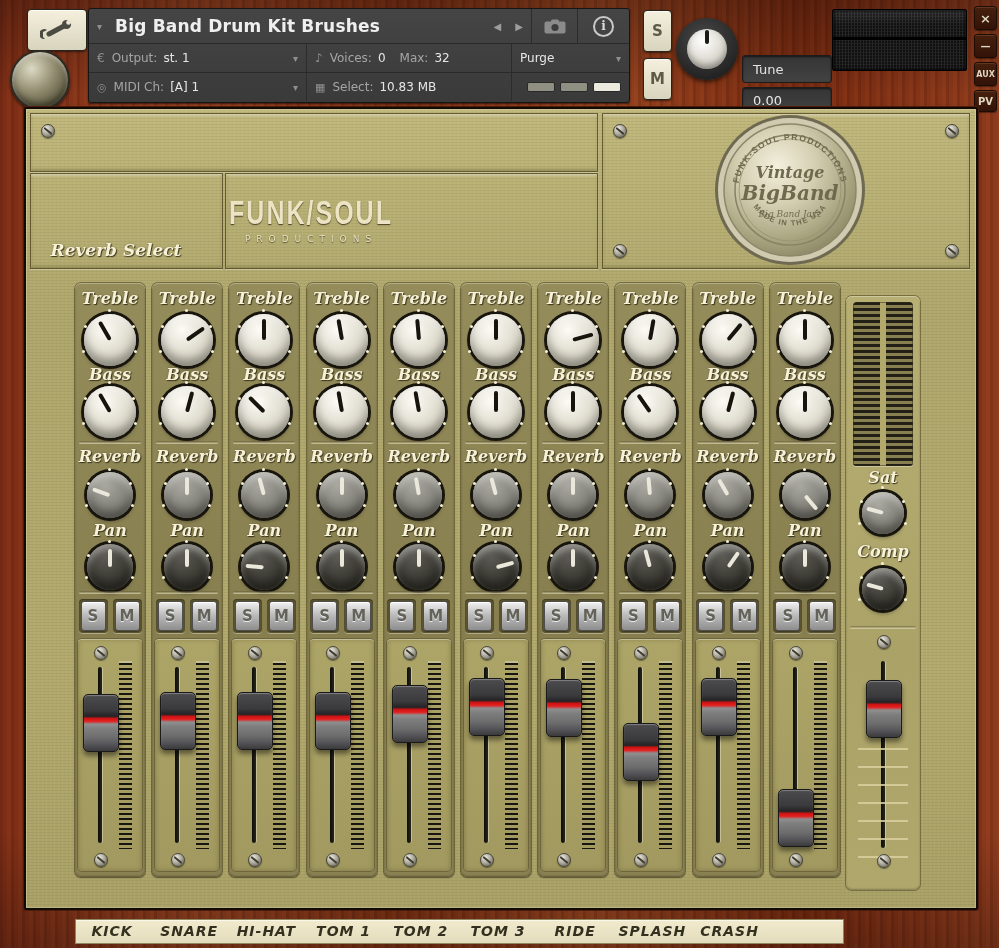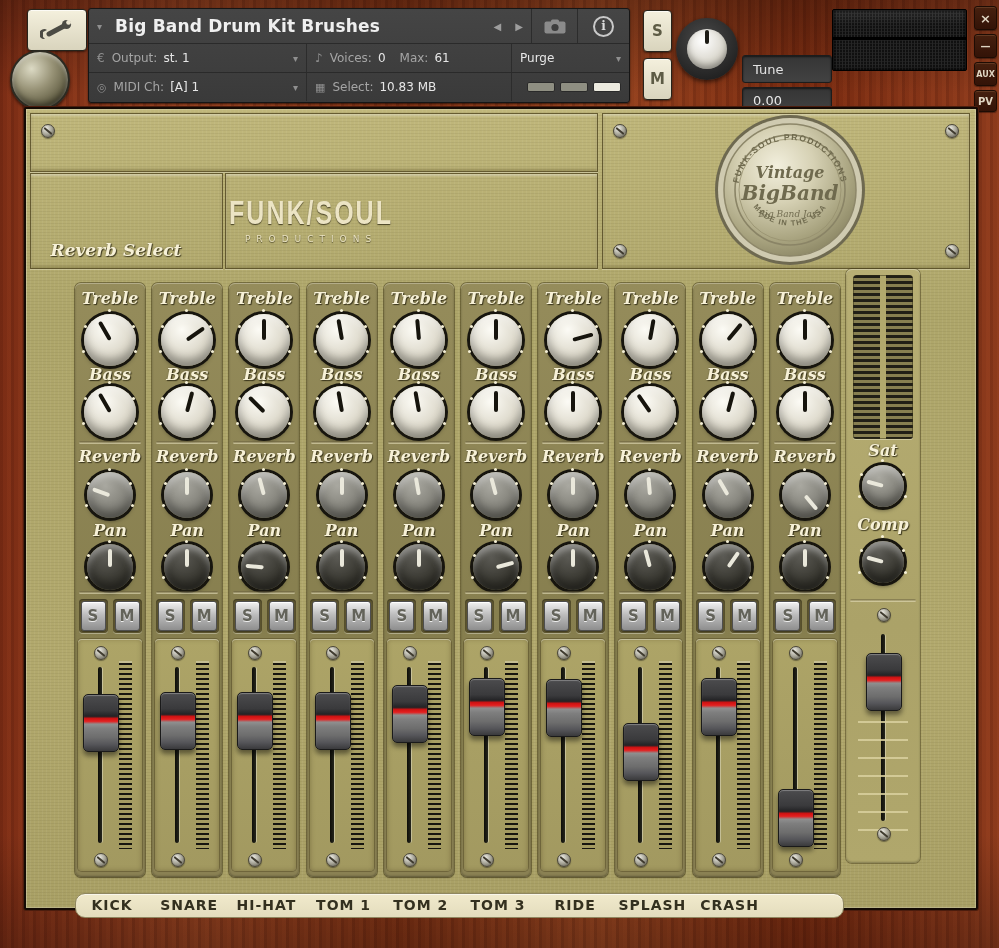--- a/index.html
+++ b/index.html
@@ -59,21 +59,21 @@
     box-shadow:inset 0 1px 0 rgba(255,255,255,.18), 0 1px 1px rgba(255,255,250,.4);
     color:#ece3ba;font-weight:bold;font-size:15px;display:flex;align-items:center;justify-content:center;letter-spacing:.5px;}
   .funkline1{font-family:"Liberation Sans",sans-serif;font-weight:bold;font-size:25px;letter-spacing:2px;color:#ece4c4;
     transform:scaleY(1.3);text-shadow:0 1px 1px rgba(40,35,15,.8);}
   .funkline2{font-size:9px;letter-spacing:6px;color:#e8e1c1;margin-top:7px;text-shadow:0 1px 1px rgba(40,35,15,.7);}
   .bigfish{font-weight:bold;font-size:17px;color:#f2eee0;text-shadow:0 1px 1px rgba(40,35,15,.8);letter-spacing:.3px;}
   
   .strip{position:absolute;top:283px;width:70px;height:594px;border-radius:6px;
     background:linear-gradient(180deg,#958c5b,#867e4e 60%,#8a8153);
     box-shadow:inset 0 1px 0 rgba(255,255,250,.3), inset 0 -1px 2px rgba(0,0,0,.3), 0 0 0 1px rgba(70,60,25,.55), 0 1px 2px rgba(0,0,0,.25);}
-  .mstrip{position:absolute;left:846px;top:269px;width:74px;height:594px;border-radius:6px;
+  .mstrip{position:absolute;left:846px;top:296px;width:74px;height:594px;border-radius:6px;
     background:linear-gradient(180deg,#b8af74,#aba268 60%,#b0a76c);
     box-shadow:inset 0 1px 0 rgba(255,255,250,.35), inset 0 -1px 2px rgba(0,0,0,.25), 0 0 0 1px rgba(70,60,25,.5);}
   .slbl{position:absolute;left:0;right:0;text-align:center;font-size:16px;}
   .divider{position:absolute;left:4px;right:4px;height:3px;background:linear-gradient(180deg,rgba(60,50,20,.45),rgba(248,242,205,.65));border-radius:2px;}
   .knob{position:absolute;border-radius:50%;
     box-shadow:0 0 0 3px #17150e, 0 3px 4px rgba(0,0,0,.5), inset 0 -7px 9px rgba(0,0,0,.3), inset 0 5px 7px rgba(255,255,255,.45);}
   .face-cream{background:radial-gradient(circle at 40% 30%, #fcfbf5, #ddd9cb 55%, #b6b3a2);}
   .face-gray{background:radial-gradient(circle at 40% 30%, #a9a8a0, #807f77 60%, #5d5c54);}
   .face-dark{background:radial-gradient(circle at 40% 30%, #5a5953, #37362f 60%, #23221c);}
   .k52{width:52px;height:52px;left:50%;margin-left:-26px;}
@@ -103,23 +103,23 @@
     box-shadow:0 4px 5px rgba(0,0,0,.45), inset 0 1px 1px rgba(255,255,255,.3);}
   .chlabel{position:absolute;top:0;width:70px;height:23px;line-height:23px;text-align:center;
     font-weight:bold;font-size:14px;letter-spacing:1px;color:#33301f;}
   .grille{position:absolute;left:7px;top:6px;width:60px;height:164px;border-radius:4px 4px 3px 3px;background-color:#877f50;
     background-image:
       linear-gradient(90deg, transparent 0 27px, #b2a96d 27px 33px, transparent 33px),
       repeating-linear-gradient(180deg, #211f16 0 3px, transparent 3px 6px);
     box-shadow:inset 0 0 0 1px rgba(50,45,20,.5), 0 1px 0 rgba(255,255,250,.35);}
   .mticks{position:absolute;left:12px;top:452px;width:50px;height:116px;
     background:repeating-linear-gradient(180deg, #d9d09e 0 2px, transparent 2px 18px);opacity:.85;}
-  .labelrow{position:absolute;left:75px;top:893px;width:767px;height:23px;border-radius:10px;
+  .labelrow{position:absolute;left:75px;top:919px;width:767px;height:23px;border-radius:0;
     background:linear-gradient(180deg,#f1eacc,#e3dcbd);border:1px solid #8f8760;
-    box-shadow:inset 0 1px 0 rgba(255,255,255,.6);}
+    box-shadow:inset 0 1px 0 rgba(255,255,255,.6);font-style:italic;}
   .wedge{position:absolute;left:8px;right:34px;bottom:4px;height:12px;
     clip-path:polygon(0 100%, 100% 0, 100% 100%);background:linear-gradient(90deg,#8a8a8a,#ffffff);}
   .vhandle{position:absolute;left:52%;top:2px;bottom:2px;width:26px;border:1px solid #222;border-radius:2px;
     background:linear-gradient(180deg,#6e6e6e,#4a4a4a);box-shadow:inset 0 1px 0 rgba(255,255,255,.25);}
   .vhandle::after{content:"";position:absolute;left:3px;right:3px;bottom:3px;height:9px;
     clip-path:polygon(0 100%, 100% 0, 100% 100%);background:#f2f2f2;}
   .phandle{position:absolute;left:50%;margin-left:-12px;top:2px;bottom:2px;width:24px;border:1px solid #222;border-radius:2px;
     background:linear-gradient(180deg,#6a6a6a,#474747);color:#eee;font-size:8px;display:flex;align-items:center;justify-content:center;
     box-shadow:inset 0 1px 0 rgba(255,255,255,.25);}
 </style>
@@ -166,21 +166,21 @@
         <span style="color:#8f8f8f;margin-right:7px;">€</span>
         <span class="hlabel">Output:</span>
         <span class="hvalue">st. 1</span>
         <span class="tri" style="margin-left:auto;">▾</span>
       </div>
       <div class="hcell hdiv" style="width:205px;">
         <span style="color:#8f8f8f;margin-right:7px;">♪</span>
         <span class="hlabel">Voices:</span>
         <span class="hvalue" style="margin-right:14px;">0</span>
         <span class="hlabel">Max:</span>
-        <span class="hvalue">61</span>
+        <span class="hvalue">32</span>
       </div>
       <div class="hcell hdiv" style="flex:1;">
         <span class="hvalue">Purge</span>
         <span class="tri" style="margin-left:auto;">▾</span>
       </div>
     </div>
     <div class="hrow hr3">
       <div class="hcell" style="width:217px;">
         <span style="color:#8f8f8f;margin-right:7px;font-size:11px;">◎</span>
         <span class="hlabel">MIDI Ch:</span>

